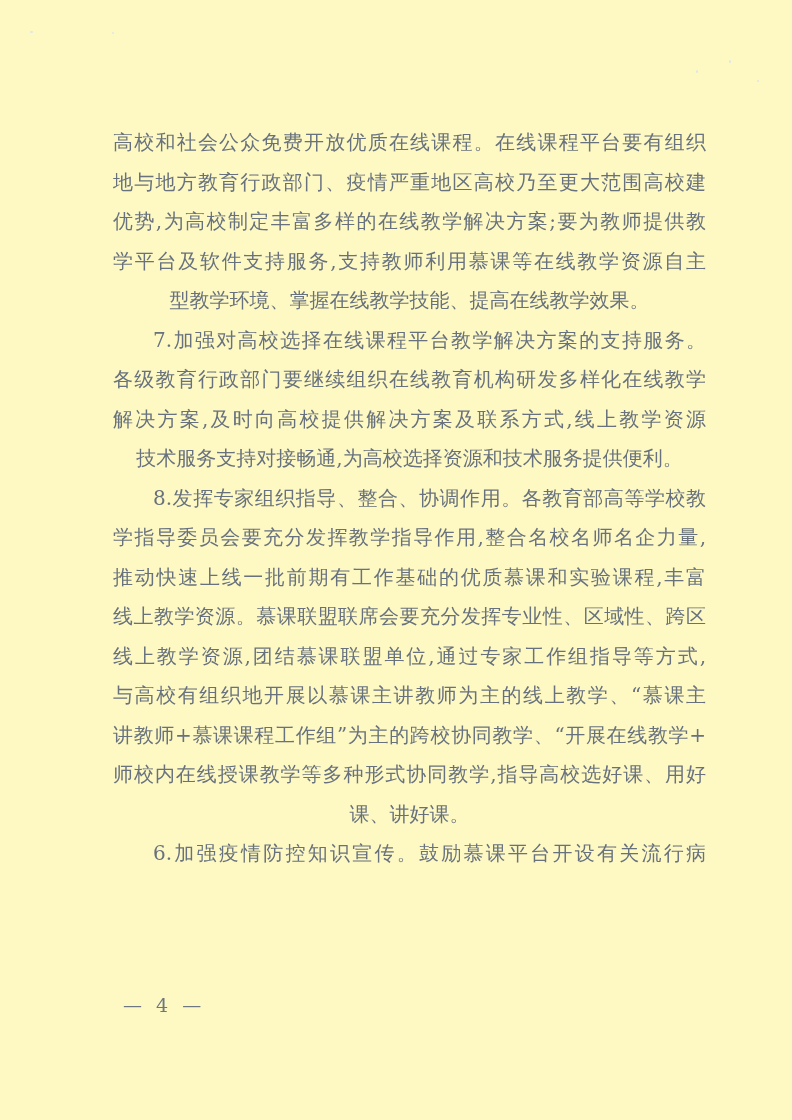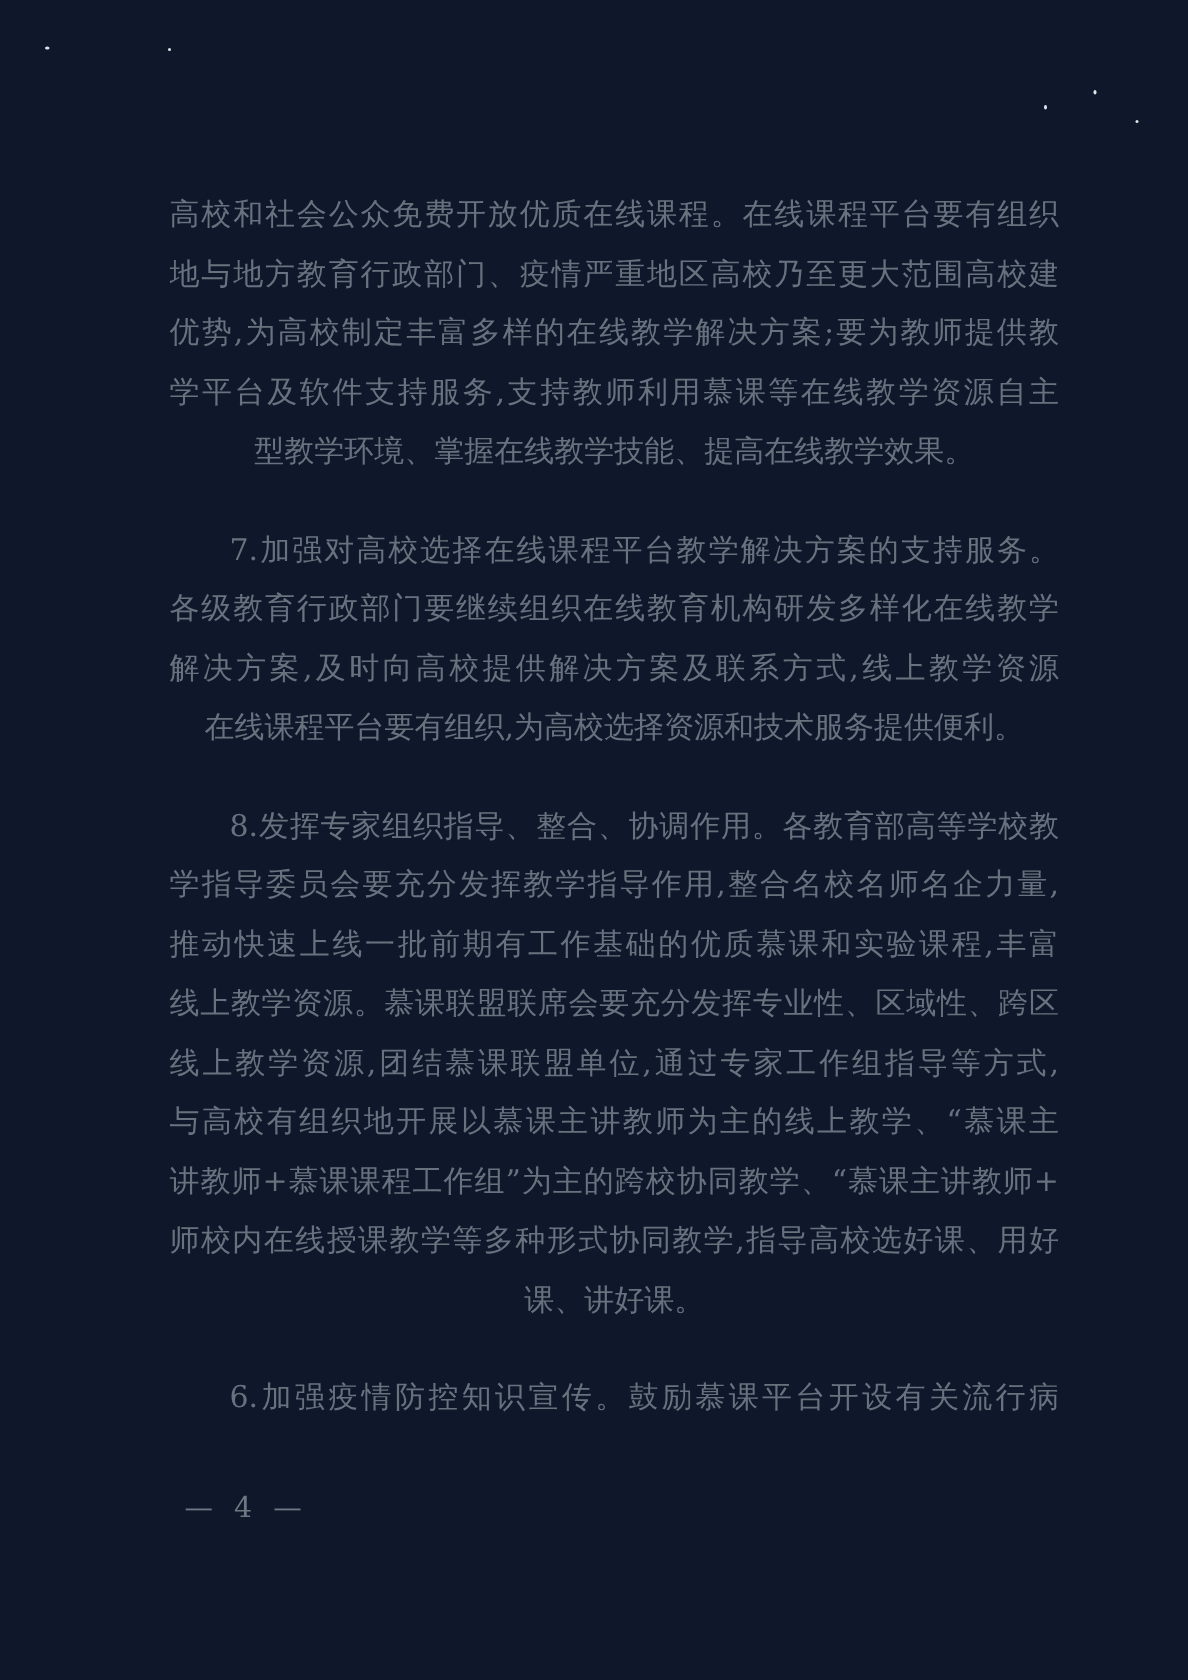--- a/index.html
+++ b/index.html
@@ -4,21 +4,21 @@
 <style>
   html, body {
     margin: 0;
     padding: 0;
     background: #ffffff;
   }
   .page {
     position: relative;
     width: 792px;
     height: 1120px;
-    background: #0f172a;
+    background: #fef9c3;
     overflow: hidden;
     font-family: "DejaVu Serif", "Liberation Serif", serif;
     color: #68727e;
   }
   .doc-body {
     position: absolute;
     left: 113px;
     top: 123px;
     width: 593px;
   }
@@ -40,21 +40,20 @@
     vertical-align: top;
   }
   .line.no-justify {
     text-align: center;
   }
   .line.no-justify::after {
     content: none;
   }
   .line.indent {
     text-indent: 2em;
-    margin-top: 26px;
   }
   .page-number {
     position: absolute;
     left: 123px;
     top: 994px;
     font-size: 19px;
     letter-spacing: 4px;
     color: #6d7781;
   }
   .speck {
@@ -76,27 +75,27 @@
 
   <div class="doc-body">
       <div class="line">高校和社会公众免费开放优质在线课程。在线课程平台要有组织</div>
       <div class="line">地与地方教育行政部门、疫情严重地区高校乃至更大范围高校建</div>
       <div class="line">优势,为高校制定丰富多样的在线教学解决方案;要为教师提供教</div>
       <div class="line">学平台及软件支持服务,支持教师利用慕课等在线教学资源自主</div>
       <div class="line no-justify">型教学环境、掌握在线教学技能、提高在线教学效果。</div>
       <div class="line indent">7.加强对高校选择在线课程平台教学解决方案的支持服务。</div>
       <div class="line">各级教育行政部门要继续组织在线教育机构研发多样化在线教学</div>
       <div class="line">解决方案,及时向高校提供解决方案及联系方式,线上教学资源</div>
-      <div class="line no-justify">在线课程平台要有组织,为高校选择资源和技术服务提供便利。</div>
+      <div class="line no-justify">技术服务支持对接畅通,为高校选择资源和技术服务提供便利。</div>
       <div class="line indent">8.发挥专家组织指导、整合、协调作用。各教育部高等学校教</div>
       <div class="line">学指导委员会要充分发挥教学指导作用,整合名校名师名企力量,</div>
       <div class="line">推动快速上线一批前期有工作基础的优质慕课和实验课程,丰富</div>
       <div class="line">线上教学资源。慕课联盟联席会要充分发挥专业性、区域性、跨区</div>
       <div class="line">线上教学资源,团结慕课联盟单位,通过专家工作组指导等方式,</div>
       <div class="line">与高校有组织地开展以慕课主讲教师为主的线上教学、“慕课主</div>
-      <div class="line">讲教师+慕课课程工作组”为主的跨校协同教学、“慕课主讲教师+</div>
+      <div class="line">讲教师+慕课课程工作组”为主的跨校协同教学、“开展在线教学+</div>
       <div class="line">师校内在线授课教学等多种形式协同教学,指导高校选好课、用好</div>
       <div class="line no-justify">课、讲好课。</div>
       <div class="line indent">6.加强疫情防控知识宣传。鼓励慕课平台开设有关流行病</div>
     </div>
 
   <div class="page-number">— 4 —</div>
 </div>
 
 </body></html>

